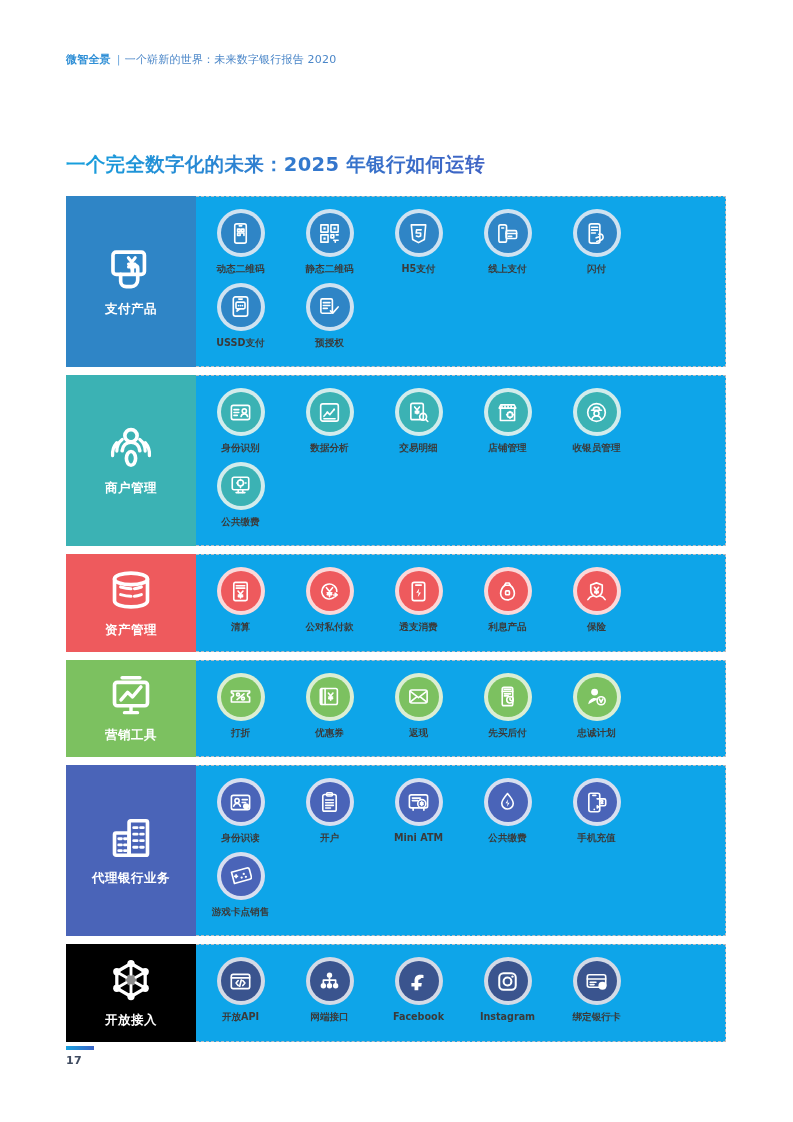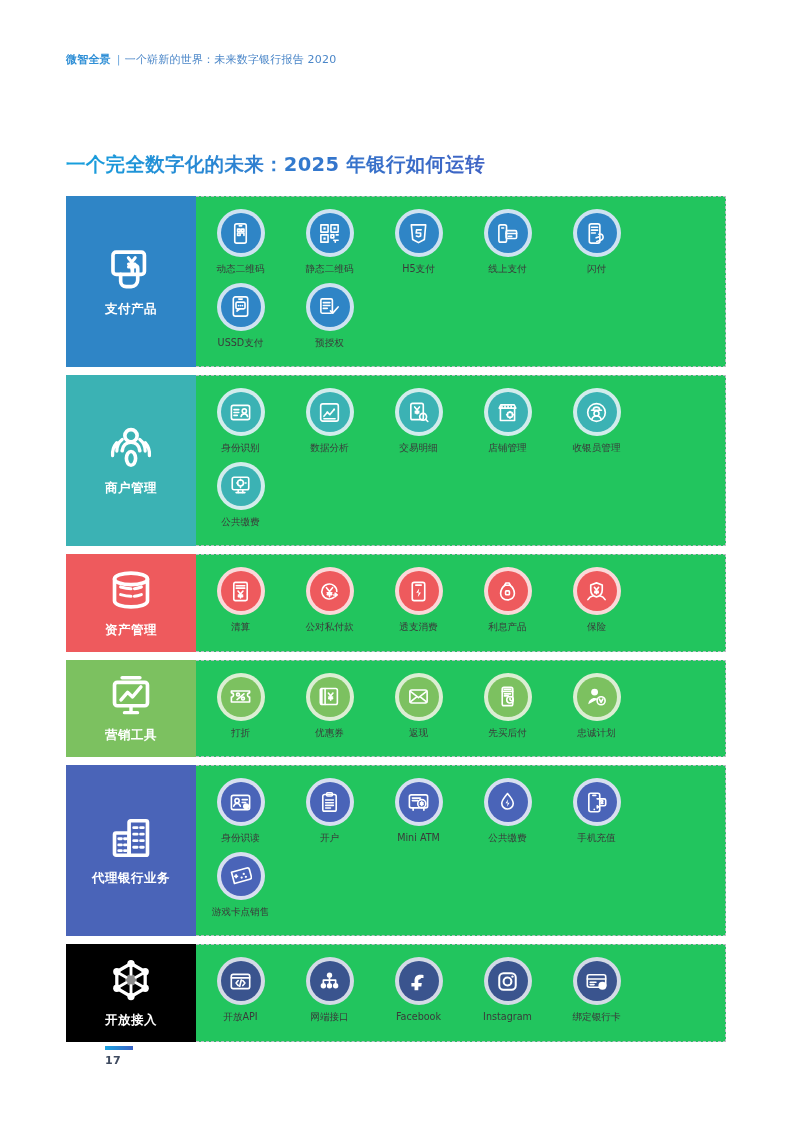--- a/index.html
+++ b/index.html
@@ -94,21 +94,22 @@
 
   .row-items {
     flex: 1 1 auto;
     border: 1px dashed #b9bec4;
     border-left: none;
     box-sizing: border-box;
     padding: 12px 0 10px 0;
     display: flex;
     flex-wrap: wrap;
     align-content: flex-start;
-    background: #22c55e;
+    background: #0ea5e9;
+    font-weight: bold;
   }
 
   .item {
     width: 89px;
     flex: 0 0 89px;
     display: flex;
     flex-direction: column;
     align-items: center;
     margin-bottom: 8px;
   }
@@ -141,21 +142,20 @@
     text-align: center;
     line-height: 1.2;
     white-space: nowrap;
   }
 
   
   .footer {
     position: absolute;
     left: 66px;
     top: 1046px;
-    margin-left: 39px;
   }
   .footer-bar {
     width: 28px;
     height: 4px;
     background: linear-gradient(90deg, #1aa3e0 0%, #3a63c6 100%);
     margin-bottom: 4px;
   }
   .footer-num {
     font-size: 11px;
     font-weight: bold;

